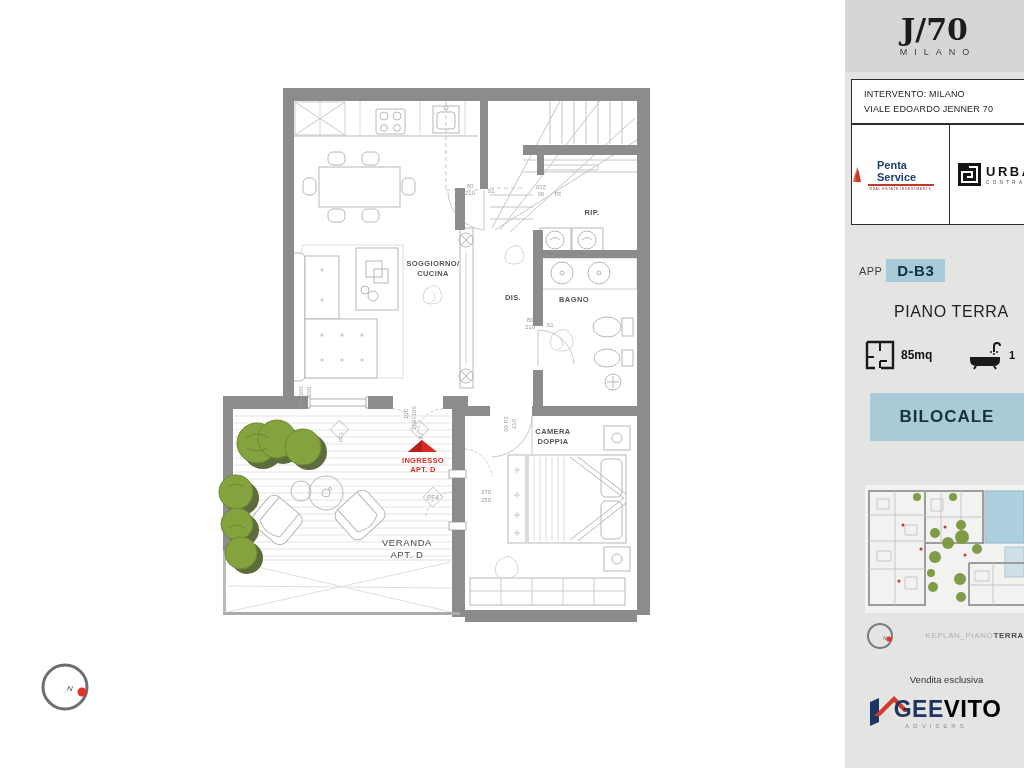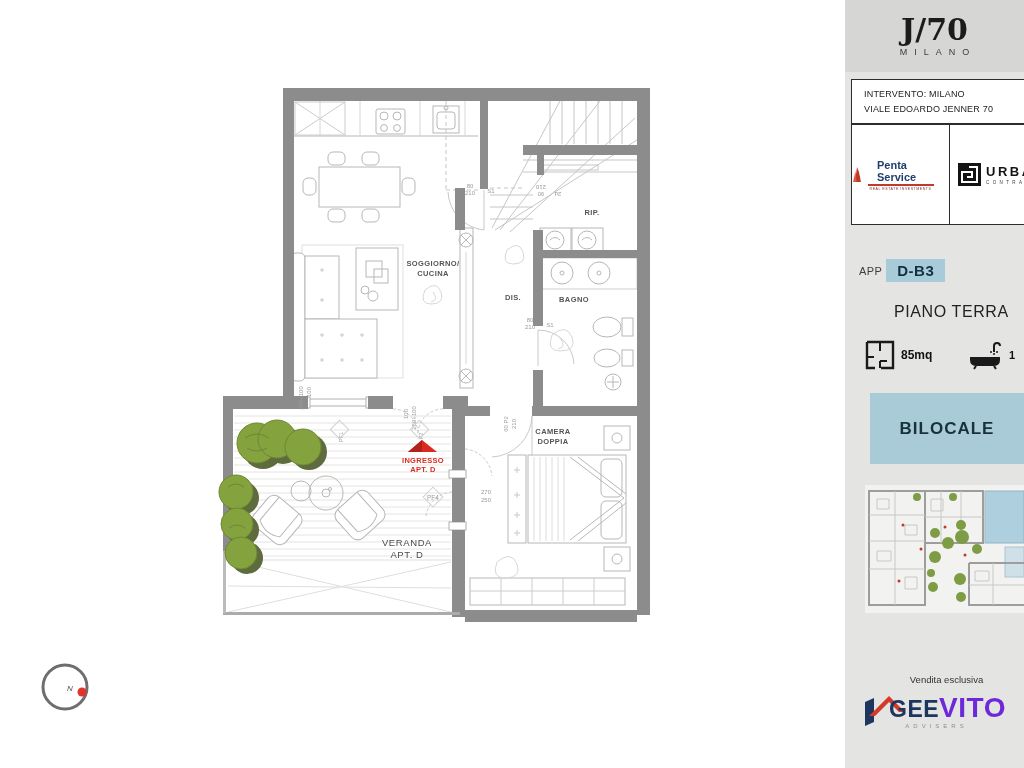--- a/index.html
+++ b/index.html
@@ -28,33 +28,33 @@
   .urban-txt{display:flex;flex-direction:column;}
   .urban-name{font-size:13px;font-weight:bold;letter-spacing:2.5px;color:#141414;}
   .urban-sub{font-size:4.5px;letter-spacing:3.4px;color:#3a3a3a;margin-top:1px;}
   .approw{left:14px;top:259px;display:flex;align-items:center;gap:4px;}
   .applabel{font-size:11px;color:#3d3d3d;letter-spacing:.4px;}
   .appbadge{background:#a7cbd9;color:#15303d;font-weight:bold;font-size:15px;padding:3px 11px;letter-spacing:.5px;}
   .floorlabel{left:25px;top:303px;font-size:16px;color:#222;letter-spacing:.6px;margin-left:24px;}
   .iconsrow{left:20px;top:340px;width:150px;display:flex;align-items:center;}
   .arealbl{font-size:12px;font-weight:bold;color:#111;margin-left:6px;}
   .bathslbl{font-size:11px;font-weight:bold;color:#111;margin-left:6px;}
-  .bilocale{left:25px;top:393px;width:154px;height:71px;background:#a9cbd8;display:flex;
+  .bilocale{left:25px;top:393px;width:154px;height:48px;background:#a9cbd8;display:flex;
             align-items:center;justify-content:center;}
   .bilocale span{font-size:17px;font-weight:bold;color:#17313d;letter-spacing:1px;}
   .keyplanbox{left:20px;top:485px;width:159px;height:128px;background:#f2f2f0;overflow:hidden;}
   .keplanrow{left:20px;top:620px;width:159px;height:32px;}
   .keplanlabel{position:absolute;right:0;top:11px;font-size:8px;letter-spacing:.6px;white-space:nowrap;}
   .keplan-light{color:#b3b3b2;}
   .keplan-bold{color:#4c4c4c;font-weight:bold;}
   .vendita{left:0;top:674px;width:203px;text-align:center;font-size:9.5px;color:#333;}
   .geevito{left:0;top:692px;width:179px;display:flex;flex-direction:column;align-items:center;}
   .gv-row{display:flex;align-items:flex-end;}
   .gv-a{font-size:23px;font-weight:bold;color:#1d3660;letter-spacing:.5px;line-height:.9;}
-  .gv-b{font-size:28px;font-weight:bold;color:#6d28d9;letter-spacing:.5px;line-height:.9;}
+  .gv-b{font-size:24px;font-weight:bold;color:#000000;letter-spacing:.5px;line-height:.9;}
   .gv-sub{font-size:6px;letter-spacing:4px;color:#8f8f8f;margin-top:3px;padding-left:4px;}
 
   
   .disclaimer{left:38px;top:736px;font-size:7.6px;color:#7f7f7f;letter-spacing:.1px;white-space:nowrap;}
 
   svg text{font-family:"Liberation Sans",sans-serif;}
 </style>
 </head>
 <body>
 
@@ -435,20 +435,30 @@
         <g fill="#c0392b">
           <circle cx="38" cy="40" r="1.5"></circle>
             <circle cx="56" cy="64" r="1.5"></circle>
             <circle cx="80" cy="42" r="1.5"></circle>
           <circle cx="34" cy="96" r="1.5"></circle>
             <circle cx="100" cy="70" r="1.5"></circle>
         </g>
       </svg>
     </div>
 
+    <div class="abs keplanrow">
+      <svg class="abs" style="left:0;top:0" width="32" height="32" viewBox="0 0 32 32">
+        <circle cx="15" cy="16" r="12" fill="none" stroke="#7a7a7a" stroke-width="2"></circle>
+        <circle cx="24" cy="19" r="2.6" fill="#e0352b"></circle>
+        <text x="18" y="20" font-size="5" font-style="italic" fill="#666">N</text>
+      </svg>
+      <div class="keplanlabel">
+        <span class="keplan-light">KEPLAN_PIANO</span><span class="keplan-bold">TERRA</span>
+      </div>
+    </div>
 
     <div class="abs vendita">Vendita esclusiva</div>
 
     <div class="abs geevito">
       <div class="gv-row">
         <svg width="42" height="34" viewBox="0 0 42 34" style="margin-right:-16px;margin-bottom:-6px">
           <polygon points="2,10 11,6 11,30 2,34" fill="#1d3660"></polygon>
           <polygon points="6,24 26,4 42,20 36,20 26,10 12,24" fill="#d23b2a"></polygon>
         </svg>
         <span class="gv-a">GEE</span>

